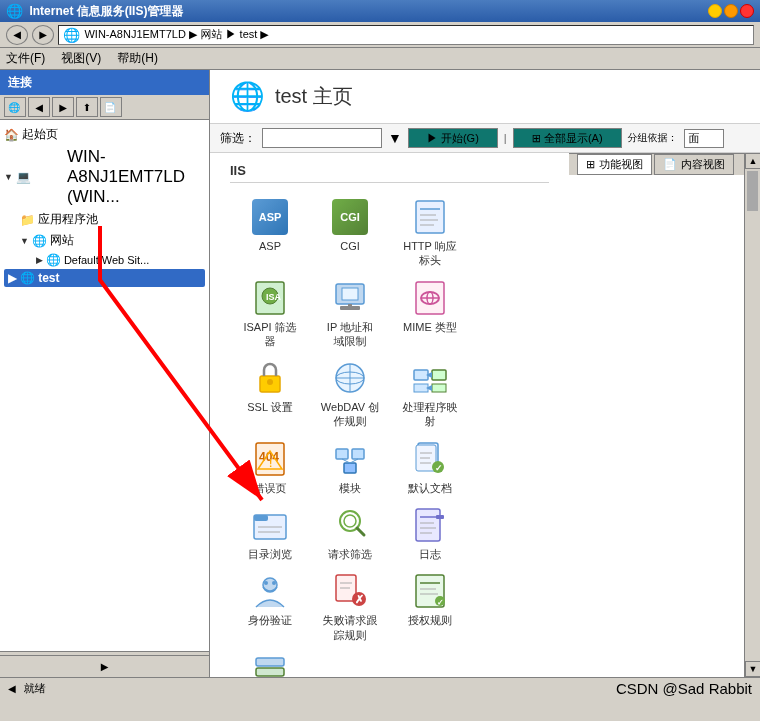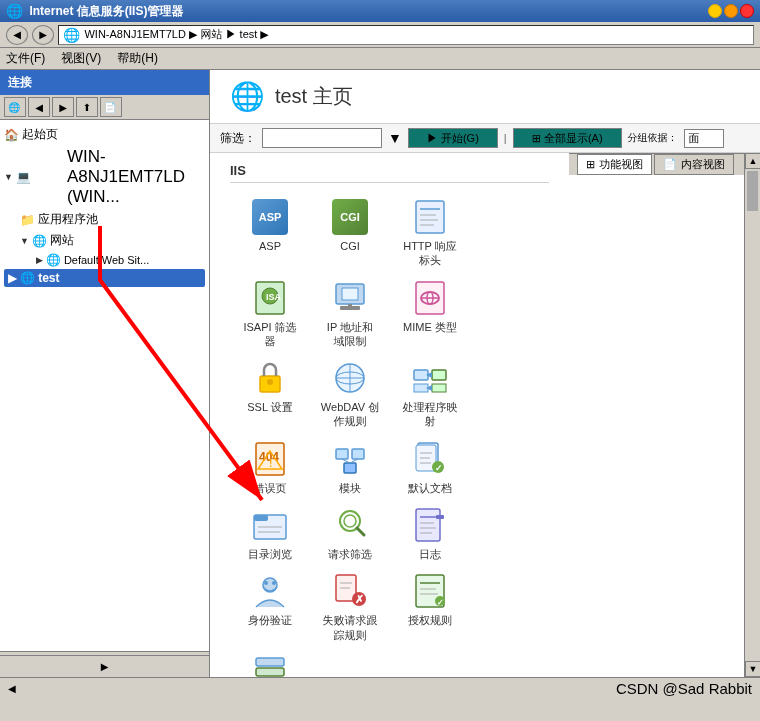--- a/index.html
+++ b/index.html
@@ -603,20 +603,21 @@
         </div>
         <div class="scroll-arrow">▼</div>
       </div>
     </div>
 
   </div>
 </div>
 
 <div class="status-bar">
   <span style="font-size:10px;cursor:pointer;">◀</span>
+  <span class="status-text">就绪</span>
   <span class="status-right">CSDN @Sad Rabbit</span>
 </div>
 
 <svg style="position:absolute;left:0;top:0;pointer-events:none;z-index:200;" width="760" height="721" viewBox="0 0 760 721">
 
   <defs>
     <marker id="arrowhead" markerWidth="10" markerHeight="7" refX="10" refY="3.5" orient="auto">
       <polygon points="0 0, 10 3.5, 0 7" fill="red"></polygon>
     </marker>
   </defs>

